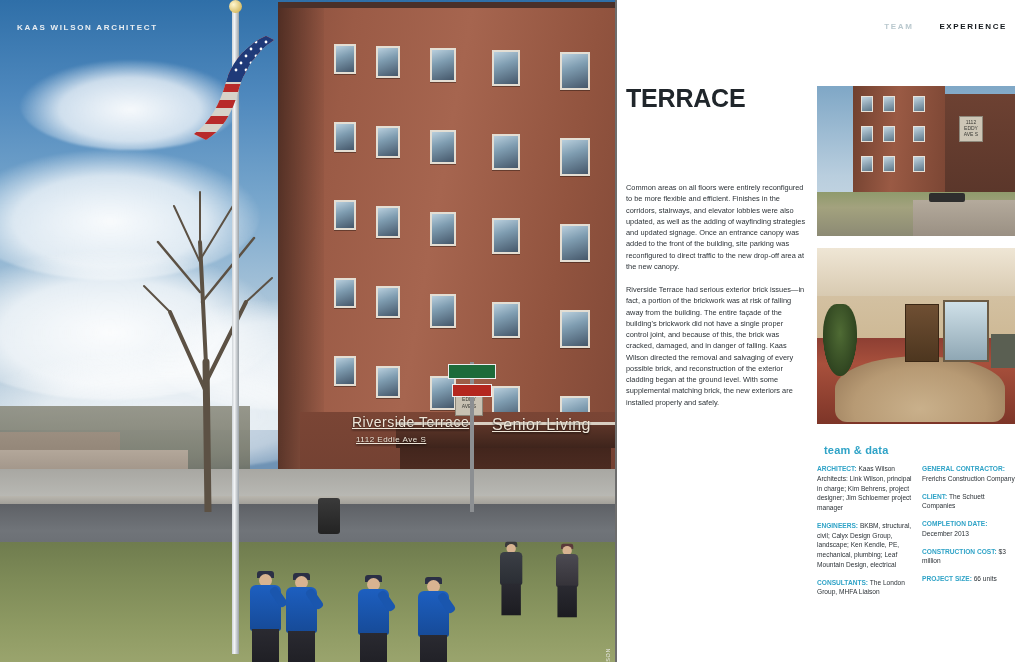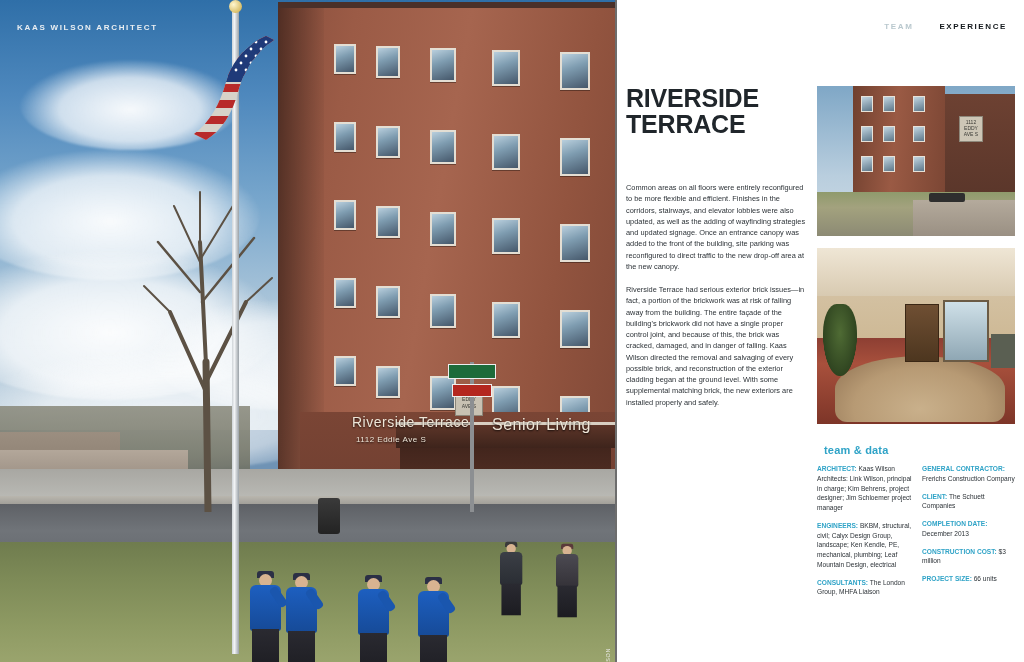--- a/index.html
+++ b/index.html
@@ -100,20 +100,21 @@
     position: absolute; left: 400px; bottom: 160px; width: 211px; height: 56px;
     background: linear-gradient(180deg, rgba(0,0,0,.45), rgba(0,0,0,.2));
   }
   .signboard {
     position: absolute;
     color: #efe6d8;
     font-size: 12px;
     letter-spacing: .5px;
     text-shadow: 0 1px 2px rgba(0,0,0,.8);
     white-space: nowrap;
+    text-decoration: underline;
   }
   #sign-main { left: 352px; bottom: 232px; font-size: 14px; }
   #sign-sub  { left: 356px; bottom: 218px; font-size: 8px; }
   #sign-right{ left: 492px; bottom: 228px; font-size: 16px; }
   #addr-sign {
     position: absolute; left: 455px; bottom: 246px;
     width: 28px; height: 30px; background: #c8c1b2;
     border: 1px solid #8c8679; font-size: 5px; color: #3b3b36;
     text-align: center; padding-top: 3px; line-height: 1.25;
   }
@@ -411,21 +412,20 @@
 
 <div id="right-page">
 
   <div id="right-header">
     <span id="hdr-team">TEAM</span>
     <span id="hdr-exp">EXPERIENCE</span>
   </div>
 
   <div id="title-block">
     <div id="proj-title">
-      <div>RIVERSIDE</div>
       <div>TERRACE</div>
     </div>
   </div>
 
   <div id="body-col">
     <p>Common areas on all floors were entirely reconfigured to be more flexible and efficient. Finishes in the corridors, stairways, and elevator lobbies were also updated, as well as the adding of wayfinding strategies and updated signage. Once an entrance canopy was added to the front of the building, site parking was reconfigured to direct traffic to the new drop-off area at the new canopy.</p>
     <p>Riverside Terrace had serious exterior brick issues—in fact, a portion of the brickwork was at risk of falling away from the building. The entire façade of the building's brickwork did not have a single proper control joint, and because of this, the brick was cracked, damaged, and in danger of falling. Kaas Wilson directed the removal and salvaging of every possible brick, and reconstruction of the exterior cladding began at the ground level. With some supplemental matching brick, the new exteriors are installed properly and safely.</p>
   </div>
 
   <div class="photo" id="photo-top">

